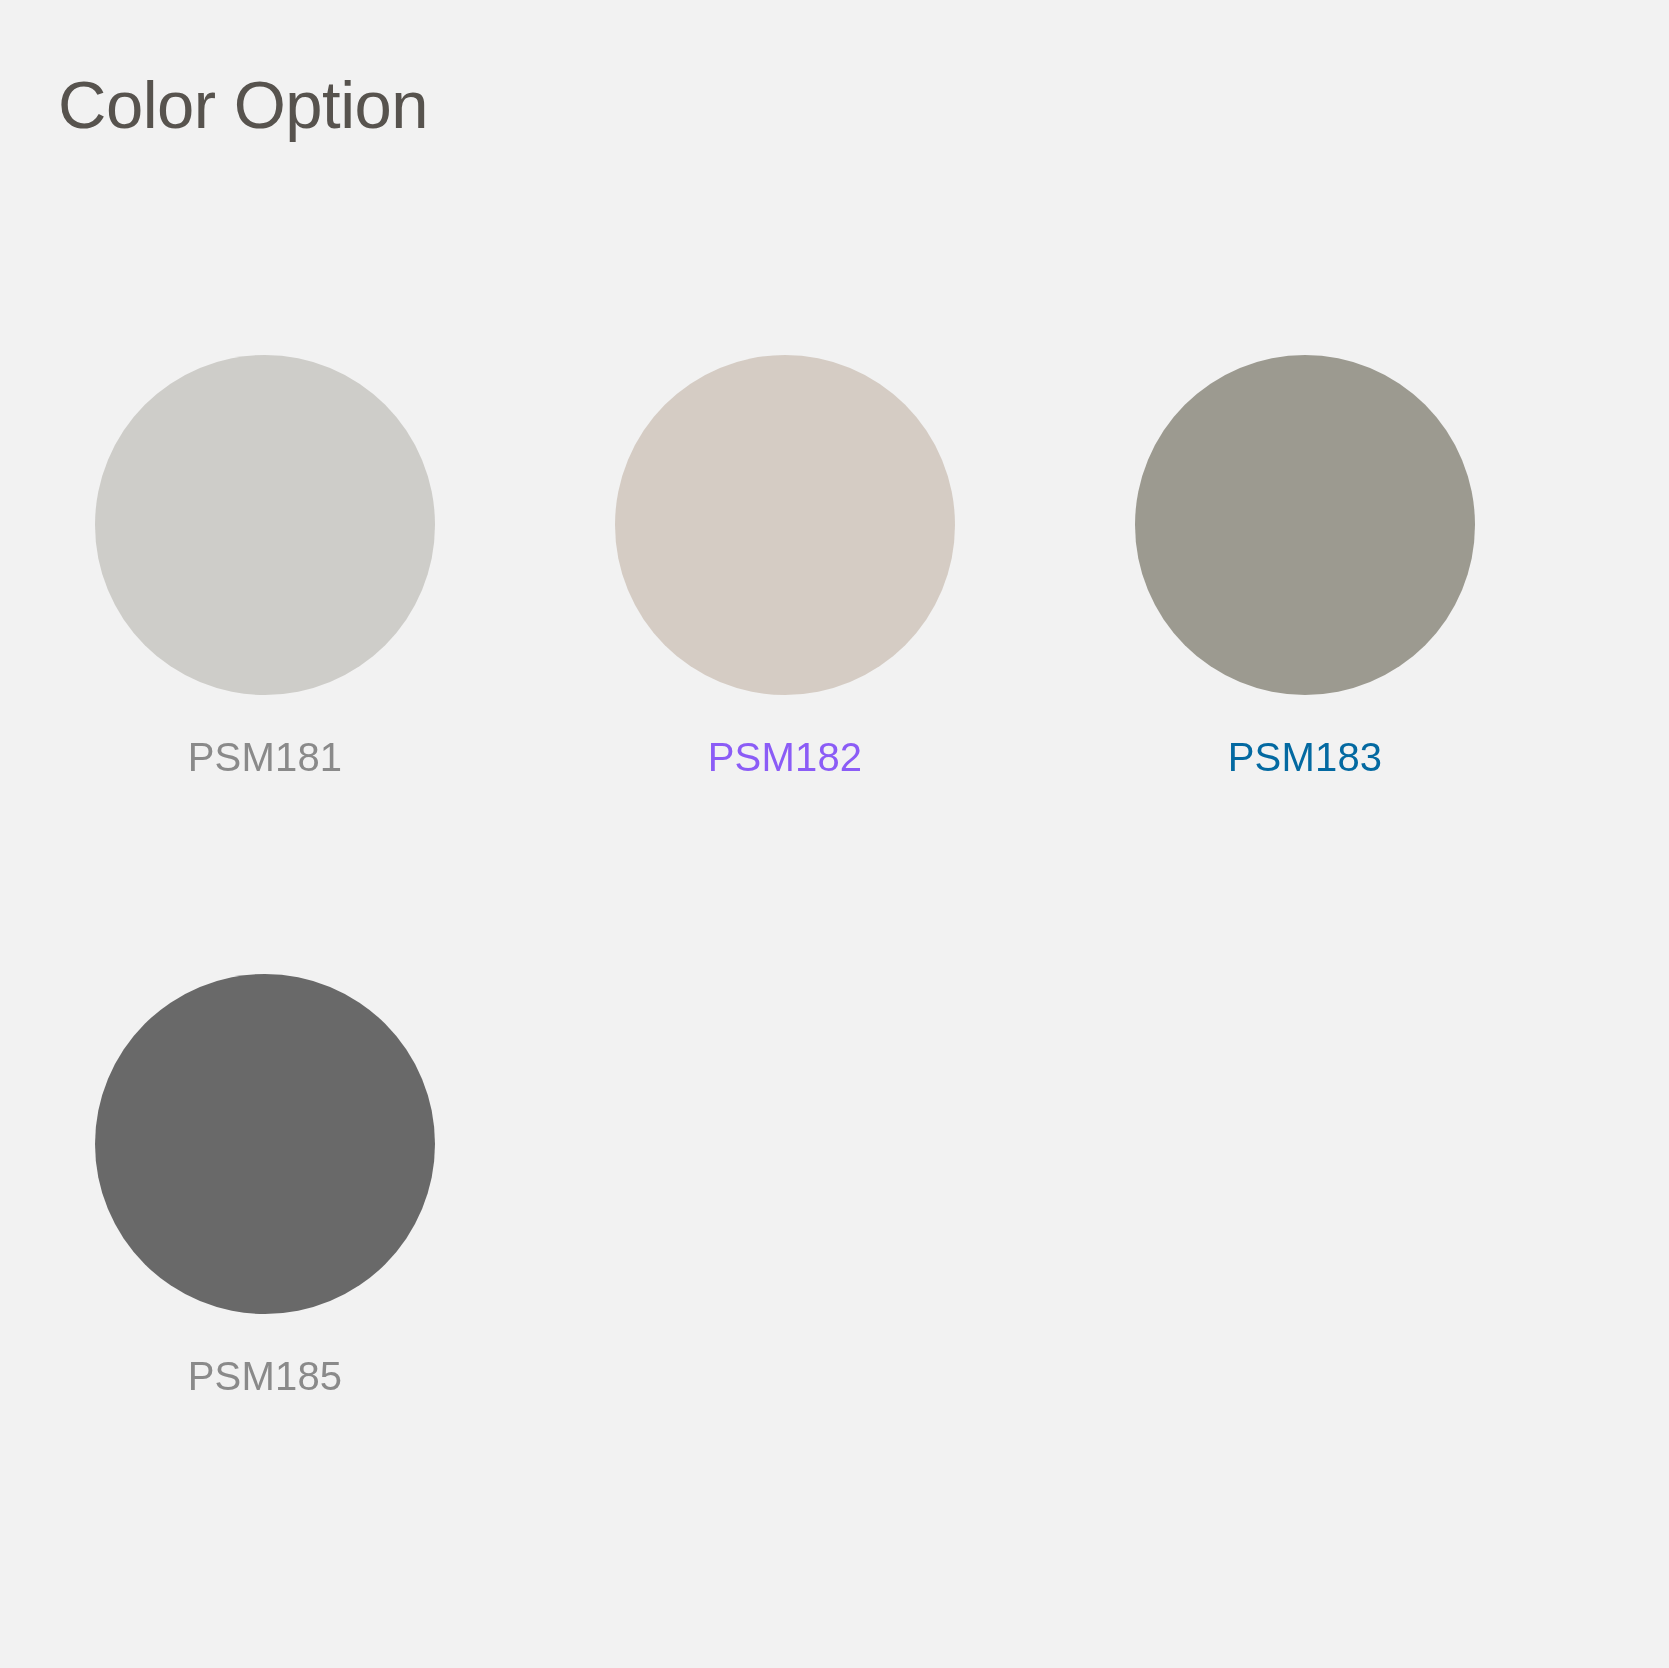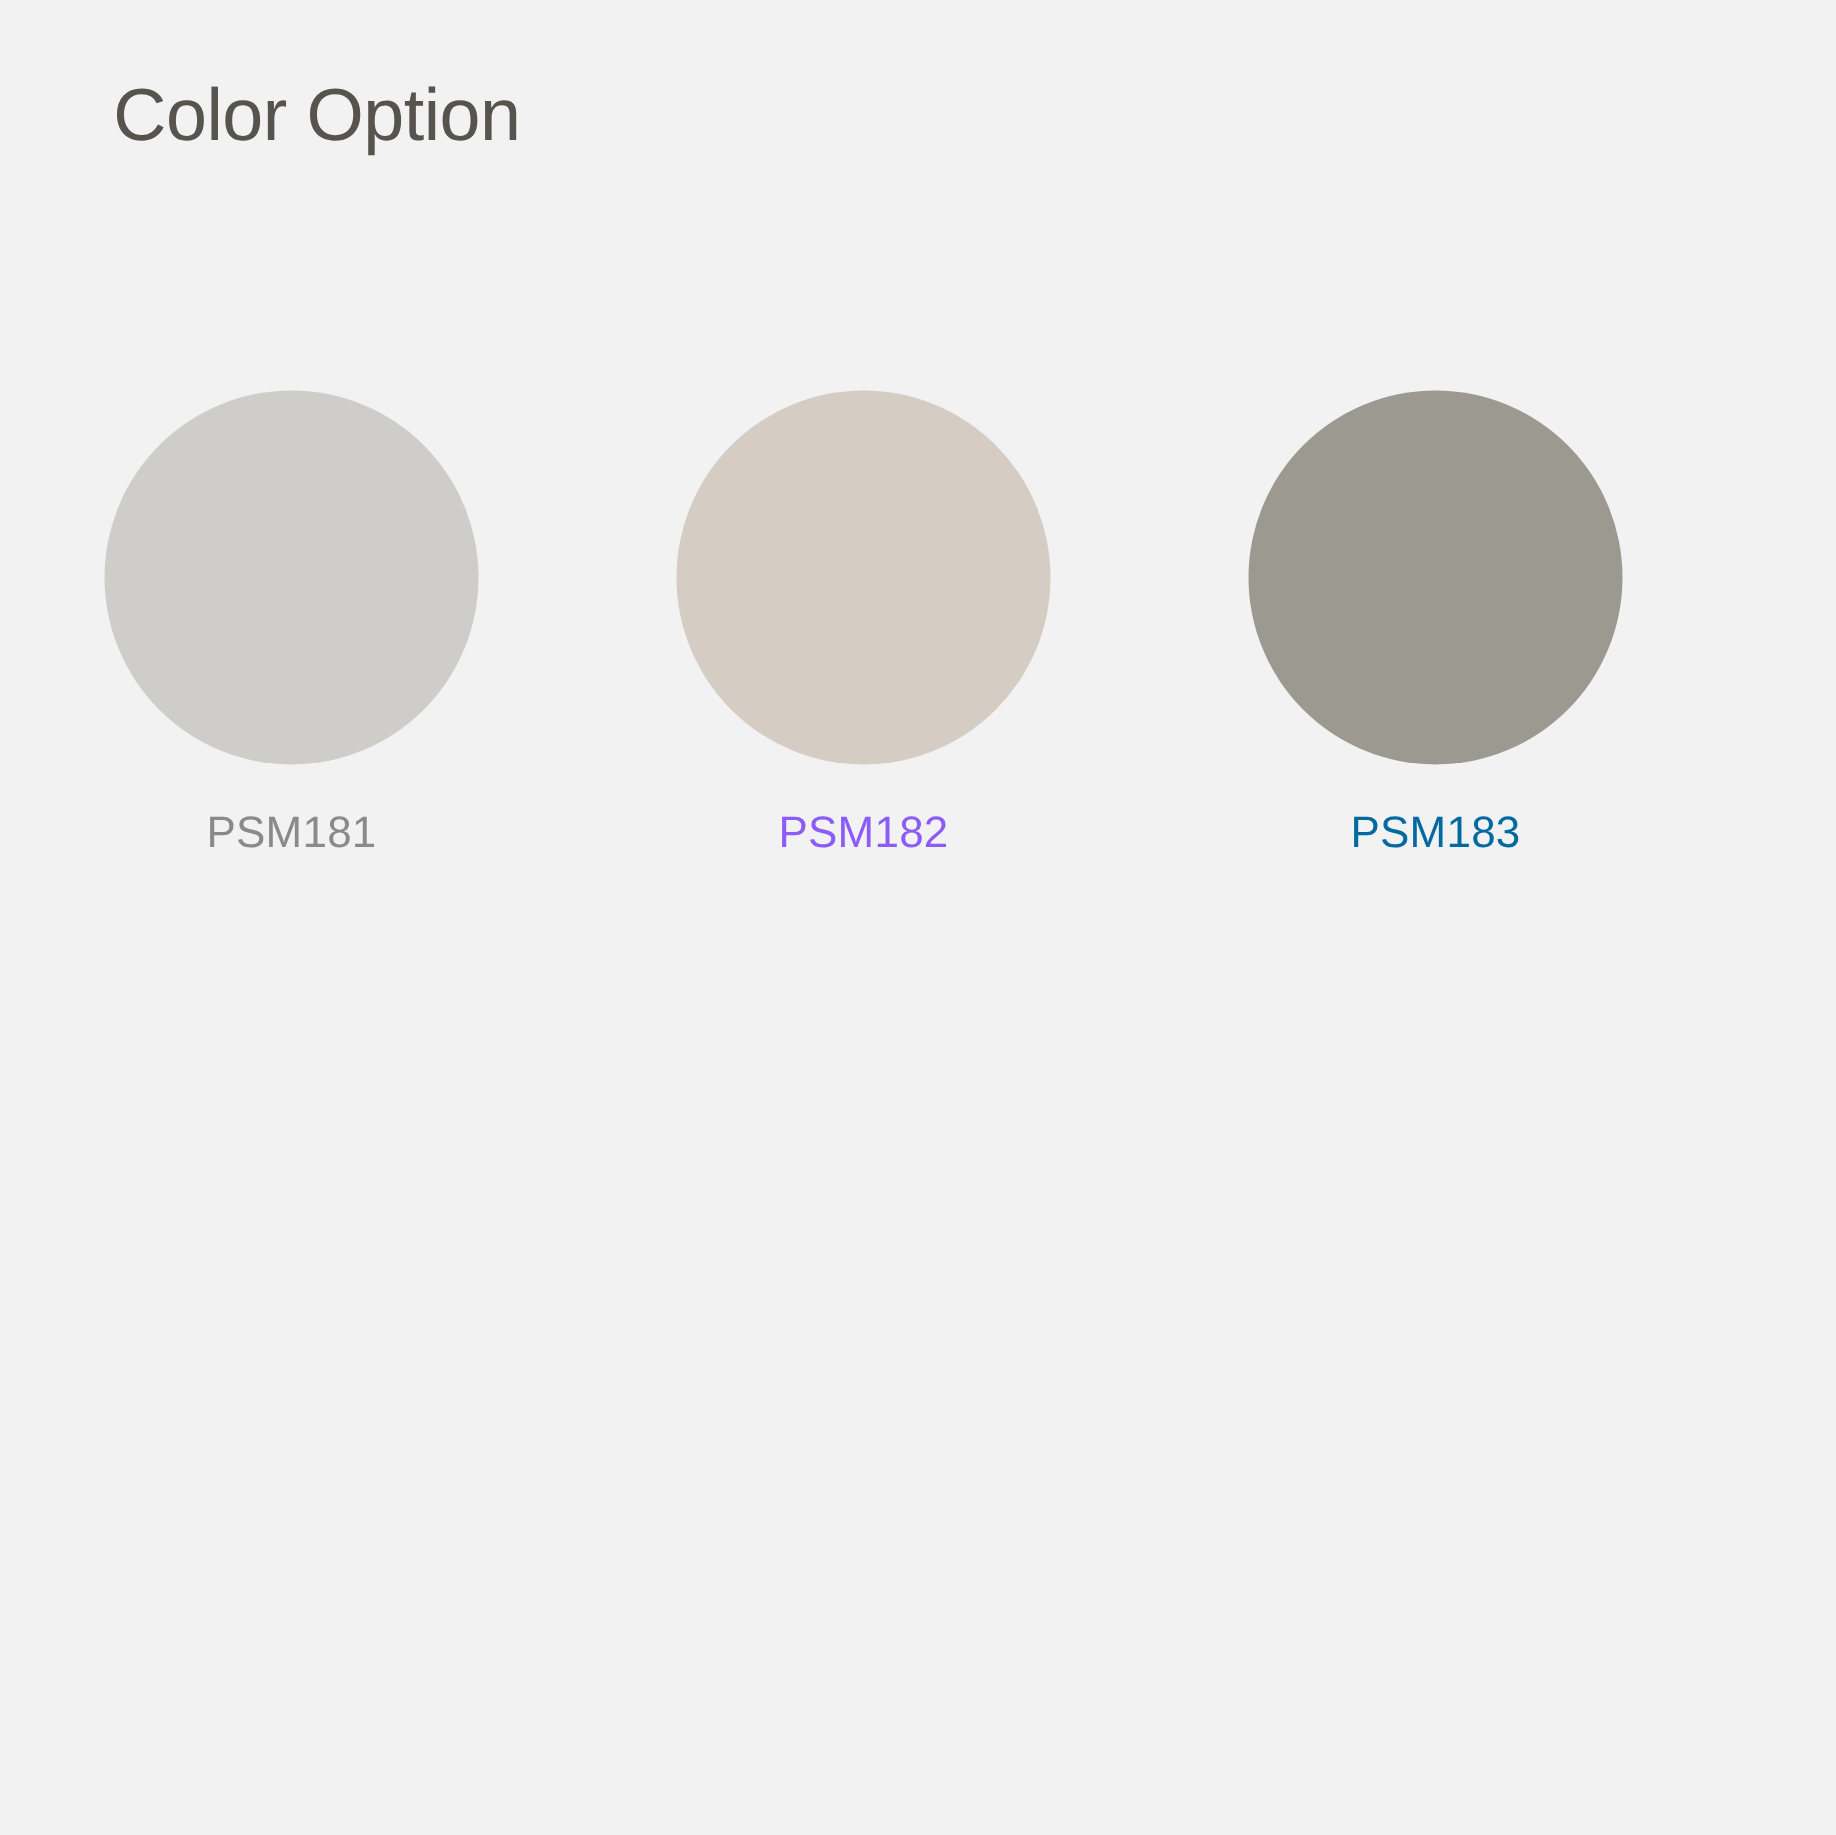--- a/index.html
+++ b/index.html
@@ -68,36 +68,40 @@
     line-height: 1;
     text-align: center;
     white-space: nowrap;
   }
 </style>
 </head>
 <body style="background: rgb(242, 242, 242);">
 
 <div class="page">
 
-  <div class="page-title" style="color: rgb(87, 83, 78); margin-left: 45px;">Color Option</div>
+  <div class="page-title" style="color: rgb(87, 83, 78);">Color Option</div>
 
   <div class="swatch-grid">
 
 
     <div class="swatch-cell">
       <div class="swatch-circle" style="background: rgb(206, 205, 201);"></div>
       <div class="swatch-label" style="color: rgb(138, 138, 138);">PSM181</div>
     </div>
 
     <div class="swatch-cell">
       <div class="swatch-circle" style="background: rgb(213, 204, 196);"></div>
       <div class="swatch-label" style="color: #8b5cf6;">PSM182</div>
     </div>
 
     <div class="swatch-cell">
       <div class="swatch-circle" style="background: rgb(156, 154, 144);"></div>
       <div class="swatch-label" style="color: #0369a1;">PSM183</div>
     </div>
 
 
+    <div class="swatch-cell">
+      <div class="swatch-circle" style="background: rgb(105, 105, 105);"></div>
+      <div class="swatch-label" style="color: rgb(138, 138, 138);">PSM185</div>
+    </div>
 
   </div>
 </div>
 
 </body></html>

